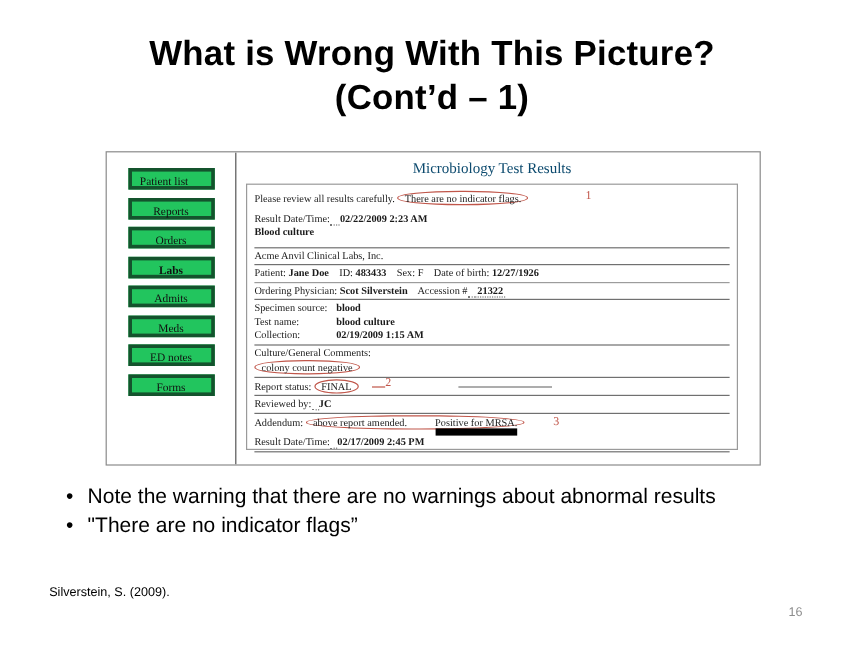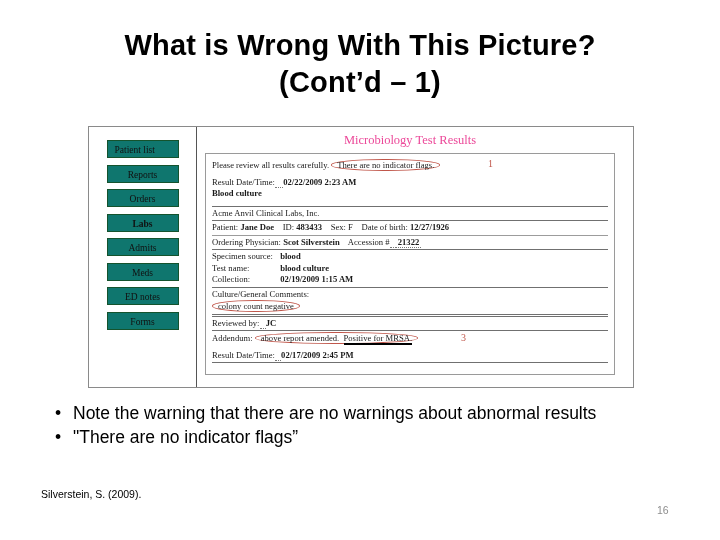--- a/index.html
+++ b/index.html
@@ -53,43 +53,43 @@
     flex: 0 0 108px;
     border-right: 1px solid #555;
     padding-top: 13px;
     box-sizing: border-box;
   }
   .nav-btn {
     width: 72px;
     margin: 0 auto 6.5px auto;
     height: 18px;
     line-height: 18px;
-    border: 1px solid #14532d;
-    background: #0f766e;
+    border: 3px solid #14532d;
+    background: #22c55e;
     text-align: center;
     font-size: 9.5px;
     color: #111;
     font-family: "Liberation Serif", serif;
     box-sizing: border-box;
     white-space: nowrap;
   }
   .nav-btn.is-active { font-weight: bold; }
   .nav-btn.first-item { text-align: left; padding-left: 7px; }
 
   
   .ehr-main {
     flex: 1 1 auto;
     position: relative;
     padding: 6px 18px 0 8px;
     box-sizing: border-box;
   }
   .report-heading {
     text-align: center;
     font-size: 12.5px;
-    color: #ec4899;
+    color: #0c4a6e;
     margin-bottom: 5px;
     font-family: "Liberation Serif", serif;
   }
   .report-box {
     border: 1px solid #9a9a9a;
     box-sizing: border-box;
     padding: 5px 6px 0 6px;
     height: 222px;
     position: relative;
   }
@@ -131,21 +131,22 @@
     font-size: 10px;
     font-family: "Liberation Serif", serif;
     position: absolute;
   }
   .lead-line {
     position: absolute;
     border-top: 1.1px solid #c0564a;
     height: 0;
   }
   .underline-red {
-    border-bottom: 2px solid #000000;
+    border-bottom: 6px solid #000000;
+    margin-left: 19px;
   }
 
   
   .bullets {
     position: absolute;
     left: 55px;
     top: 402px;
     width: 580px;
   }
   .bullet {
@@ -264,20 +265,27 @@
           <span class="kv-val">02/19/2009   1:15 AM</span>
         </div>
         <div class="r-rule"></div>
 
         <div class="r-line">Culture/General Comments:</div>
         <div class="r-line">
           <span class="circ circ-ellipse b">colony count  negative</span>
         </div>
         <div class="r-rule"></div>
 
+        <div class="r-line">
+          <span>Report status:</span>
+          <span class="circ b">FINAL</span>
+          <span class="lead-line" style="left:98px; top:6px; width:11px;"></span>
+          <span class="annot-num" style="left:109px; top:-2px;">2</span>
+          <span class="lead-line" style="left:170px; top:6px; width:78px; border-color:#777;"></span>
+        </div>
         <div class="r-rule"></div>
 
         <div class="r-line">
           <span>Reviewed by:</span><span class="dotted-u">&nbsp;</span><span class="kv-val">JC</span>
         </div>
         <div class="r-rule"></div>
 
         <div class="r-line">
           <span>Addendum:</span>
           <span class="circ circ-ellipse"><span>above report amended.</span>&nbsp;&nbsp;<span class="underline-red">Positive for MRSA.</span></span>

